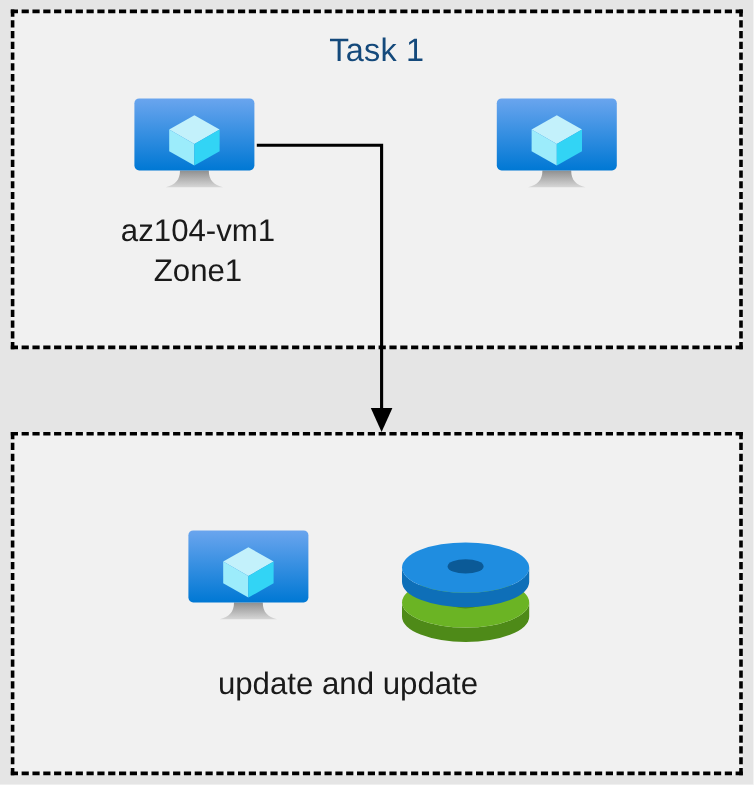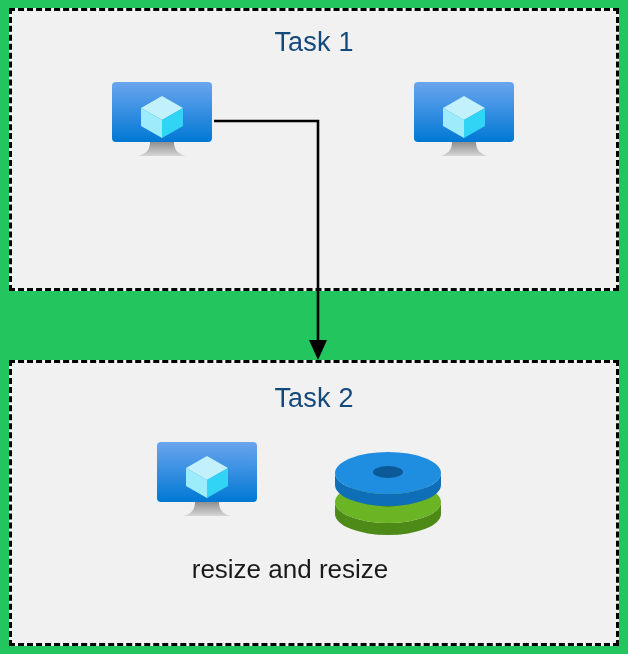--- a/index.html
+++ b/index.html
@@ -8,21 +8,21 @@
     padding: 0;
     background: #ffffff;
   }
   body {
     font-family: "Liberation Sans", "DejaVu Sans", sans-serif;
   }
   #canvas {
     position: relative;
     width: 628px;
     height: 654px;
-    background: #22c55e;
+    background: #e5e5e5;
     overflow: hidden;
   }
 
   
   .task-box {
     position: absolute;
     background: #f1f1f1;
     border: 3px dashed #000000;
     box-sizing: border-box;
   }
@@ -132,20 +132,22 @@
       <path d="M40 62 h24 c0 8 4 12 12 14 H28 c8 -2 12 -6 12 -14 z" fill="url(#standGrad1)"></path>
       <rect x="2" y="2" width="100" height="60" rx="4" fill="url(#scrGrad1)"></rect>
       <g>
         <polygon points="52,16 73,28 52,40 31,28" fill="#c3f1fb"></polygon>
         <polygon points="31,28 52,40 52,58 31,46" fill="#9cecfb"></polygon>
         <polygon points="73,28 52,40 52,58 73,46" fill="#32d4f5"></polygon>
       </g>
     </svg>
   </div>
 
+  <div id="vm1-label" class="node-label">az104-vm1
+Zone1</div>
 
   <div id="vm2-icon" class="vm-icon">
     <svg viewBox="0 0 104 88" width="104" height="88" aria-hidden="true">
       <defs>
         <linearGradient id="scrGrad2" x1="0" y1="0" x2="0" y2="1">
           <stop offset="0%" stop-color="#6aa5ee"></stop>
           <stop offset="100%" stop-color="#0078d4"></stop>
         </linearGradient>
         <linearGradient id="standGrad2" x1="0" y1="0" x2="0" y2="1">
           <stop offset="0%" stop-color="#8f8f8f"></stop>
@@ -158,21 +160,20 @@
         <polygon points="52,16 73,28 52,40 31,28" fill="#c3f1fb"></polygon>
         <polygon points="31,28 52,40 52,58 31,46" fill="#9cecfb"></polygon>
         <polygon points="73,28 52,40 52,58 73,46" fill="#32d4f5"></polygon>
       </g>
     </svg>
   </div>
 
 
   <div id="task2-box" class="task-box"></div>
 
-  <div id="task2-title" class="task-title">Task 2</div>
 
   <div id="vm3-icon" class="vm-icon">
     <svg viewBox="0 0 104 88" width="104" height="88" aria-hidden="true">
       <defs>
         <linearGradient id="scrGrad3" x1="0" y1="0" x2="0" y2="1">
           <stop offset="0%" stop-color="#6aa5ee"></stop>
           <stop offset="100%" stop-color="#0078d4"></stop>
         </linearGradient>
         <linearGradient id="standGrad3" x1="0" y1="0" x2="0" y2="1">
           <stop offset="0%" stop-color="#8f8f8f"></stop>
@@ -195,20 +196,20 @@
       <path d="M2 59 a53 21 0 0 0 106 0 v12 a53 21 0 0 1 -106 0 z" fill="#4e8a18"></path>
       <ellipse cx="55" cy="59" rx="53" ry="21" fill="#6bb424"></ellipse>
       <ellipse cx="55" cy="58" rx="15" ry="6" fill="#4e8a18"></ellipse>
 
       <path d="M2 30 a53 21 0 0 0 106 0 v12 a53 21 0 0 1 -106 0 z" fill="#0e6fb8"></path>
       <ellipse cx="55" cy="30" rx="53" ry="21" fill="#1f8de0"></ellipse>
       <ellipse cx="55" cy="29" rx="15" ry="6" fill="#0b5a97"></ellipse>
     </svg>
   </div>
 
-  <div id="resize-label" class="node-label">resize and resize</div>
+  <div id="resize-label" class="node-label">update and update</div>
 
   <svg id="connector" viewBox="0 0 628 654" width="628" height="654">
     <path d="M214 121 H318 V347" fill="none" stroke="#000000" stroke-width="2.6"></path>
     <polygon points="318,360 309,340 327,340" fill="#000000"></polygon>
   </svg>
 
 </div>
 
 </body></html>

